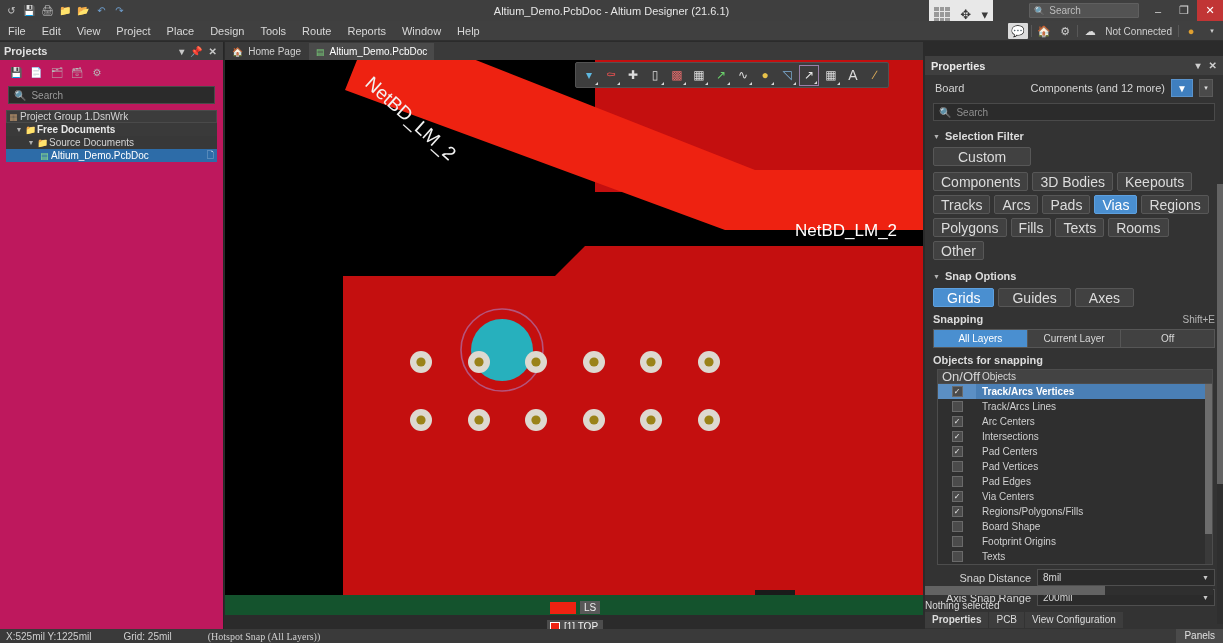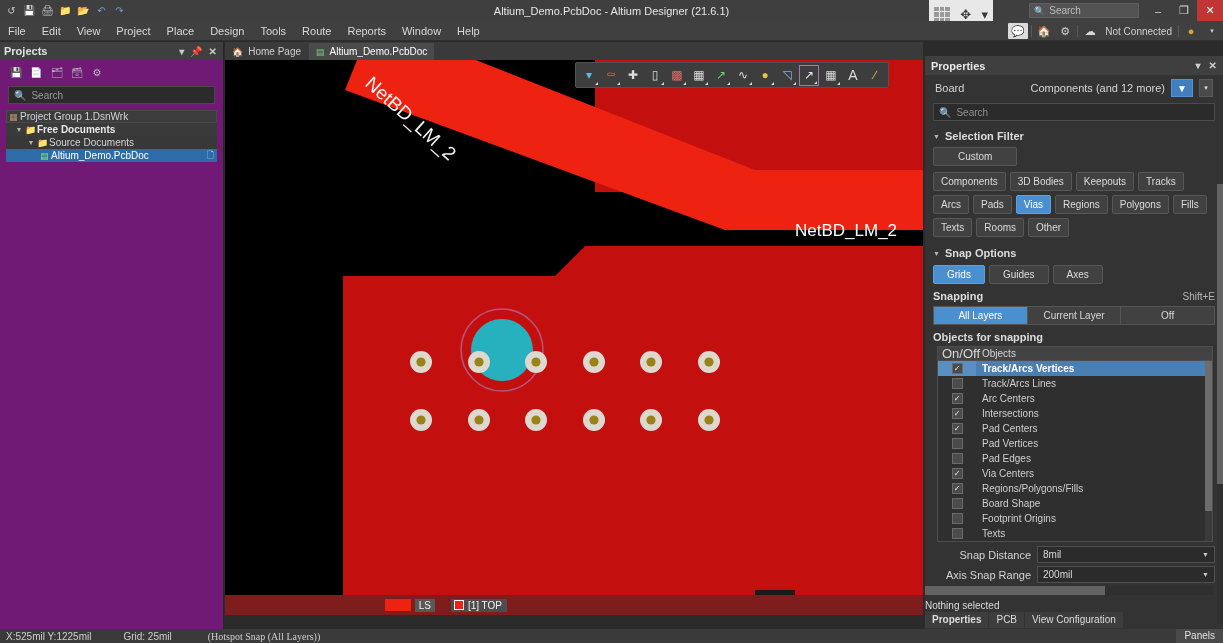--- a/index.html
+++ b/index.html
@@ -56,21 +56,21 @@
   .menu-item { padding:0 8px; height:20px; line-height:20px; font-size:11px; color:#d8d8d8; cursor:default; }
   .menubar-right { position:absolute; right:2px; top:0; height:20px; display:flex; align-items:center; gap:3px; }
   .mb-ico { width:18px; height:16px; display:flex; align-items:center; justify-content:center; font-size:11px; color:#cfcfcf; }
   .mb-blue { background:#dcdcdc; color:#3a3a3a; border-radius:1px; width:20px; }
   .notconn { font-size:10px; color:#cfcfcf; padding:0 3px; }
   .sep-v { width:1px; height:12px; background:#585858; }
 
   
   .projects {
     position:absolute; left:0; top:42px; width:224px; height:587px;
-    background:#701a75; border-right:1px solid #262626;
+    background:#be185d; border-right:1px solid #262626;
   }
   .panel-head {
     height:18px; background:#3f3f3f; display:flex; align-items:center;
     padding:0 4px; font-size:11px; font-weight:bold; color:#e0e0e0;
   }
   .panel-head .ph-actions { margin-left:auto; display:flex; gap:6px; padding-right:2px; }
   .panel-head .ph-actions span { font-size:10px; color:#c9c9c9; }
   .proj-toolbar { height:24px; display:flex; align-items:center; gap:6px; padding:0 10px; }
   .pt-ico { width:14px; height:14px; display:flex; align-items:center; justify-content:center;
             font-size:10px; color:#b8b8b8; }
@@ -94,21 +94,21 @@
   .doctabs { height:18px; background:#3a3a3a; display:flex; align-items:flex-end; gap:1px; }
   .dtab { height:17px; display:flex; align-items:center; padding:0 7px; font-size:10px; color:#d0d0d0; }
   .dtab .dico { margin-right:5px; font-size:9px; }
   .dtab.active { background:#4a4a4a; color:#ffffff; }
   .canvas {
     position:absolute; left:0; top:18px; width:698px; height:551px;
     background:#000; overflow:hidden;
   }
   .statusline {
     position:absolute; left:0; bottom:14px; width:698px; height:20px;
-    background:#7f1d1d; display:flex; align-items:center; gap:16px; padding-left:2px;
+    background:#14532d; display:flex; align-items:center; gap:6px; padding-left:2px;flex-direction:column;
   }
   .layer-chip { display:flex; align-items:center; gap:4px; }
   .lswatch { width:26px; height:12px; background:#ee2211; }
   .lslabel { background:#585858; color:#f0f0f0; font-size:10px; padding:1px 4px; }
   .topchip { display:flex; align-items:center; gap:4px; background:#4d4d4d; padding:1px 5px 1px 3px; }
   .topsq { width:10px; height:10px; background:#ee2211; border:1px solid #ffffff; }
   .topchip span { font-size:10px; color:#f2f2f2; }
 
   
   .activebar {
@@ -140,21 +140,21 @@
   .filter-drop { width:14px; height:18px; background:#4a4a4a; border:1px solid #5a5a5a;
                  display:flex; align-items:center; justify-content:center; font-size:7px; color:#ddd; }
   .pr-search { margin:2px 8px 6px 8px; height:18px; background:#2b2b2b; border:1px solid #4a4a4a;
                display:flex; align-items:center; padding:0 5px; font-size:10px; color:#8f8f8f; }
   .pr-search .mag { margin-right:5px; }
   .sect-head { display:flex; align-items:center; gap:5px; padding:3px 8px 4px 8px;
                font-size:11px; font-weight:bold; color:#dcdcdc; }
   .sect-head .caret { font-size:7px; color:#b4b4b4; }
   .chip-wrap { display:flex; flex-wrap:wrap; gap:4px; padding:2px 8px 4px 8px; }
   .chip { background:#414141; border:1px solid #575757; border-radius:2px;
-          font-size:10px; color:#dcdcdc; padding:3px 7px; line-height:1; height:19px;
+          font-size:14px; color:#dcdcdc; padding:3px 7px; line-height:1; height:19px;
           display:flex; align-items:center; }
   .chip.on { background:#4a8fd0; border-color:#5ea0de; color:#ffffff; }
   .chip.wide { padding:3px 13px; }
   .snapping-row { display:flex; align-items:center; padding:2px 8px 2px 8px; }
   .snapping-row .lbl { font-size:11px; font-weight:bold; color:#dcdcdc; }
   .snapping-row .key { margin-left:auto; font-size:10px; color:#b5b5b5; }
   .seg { display:flex; margin:2px 8px 4px 8px; height:19px; border:1px solid #565656; }
   .seg div { flex:1; display:flex; align-items:center; justify-content:center;
              font-size:10px; color:#d8d8d8; background:#414141; border-right:1px solid #565656; }
   .seg div:last-child { border-right:none; }

